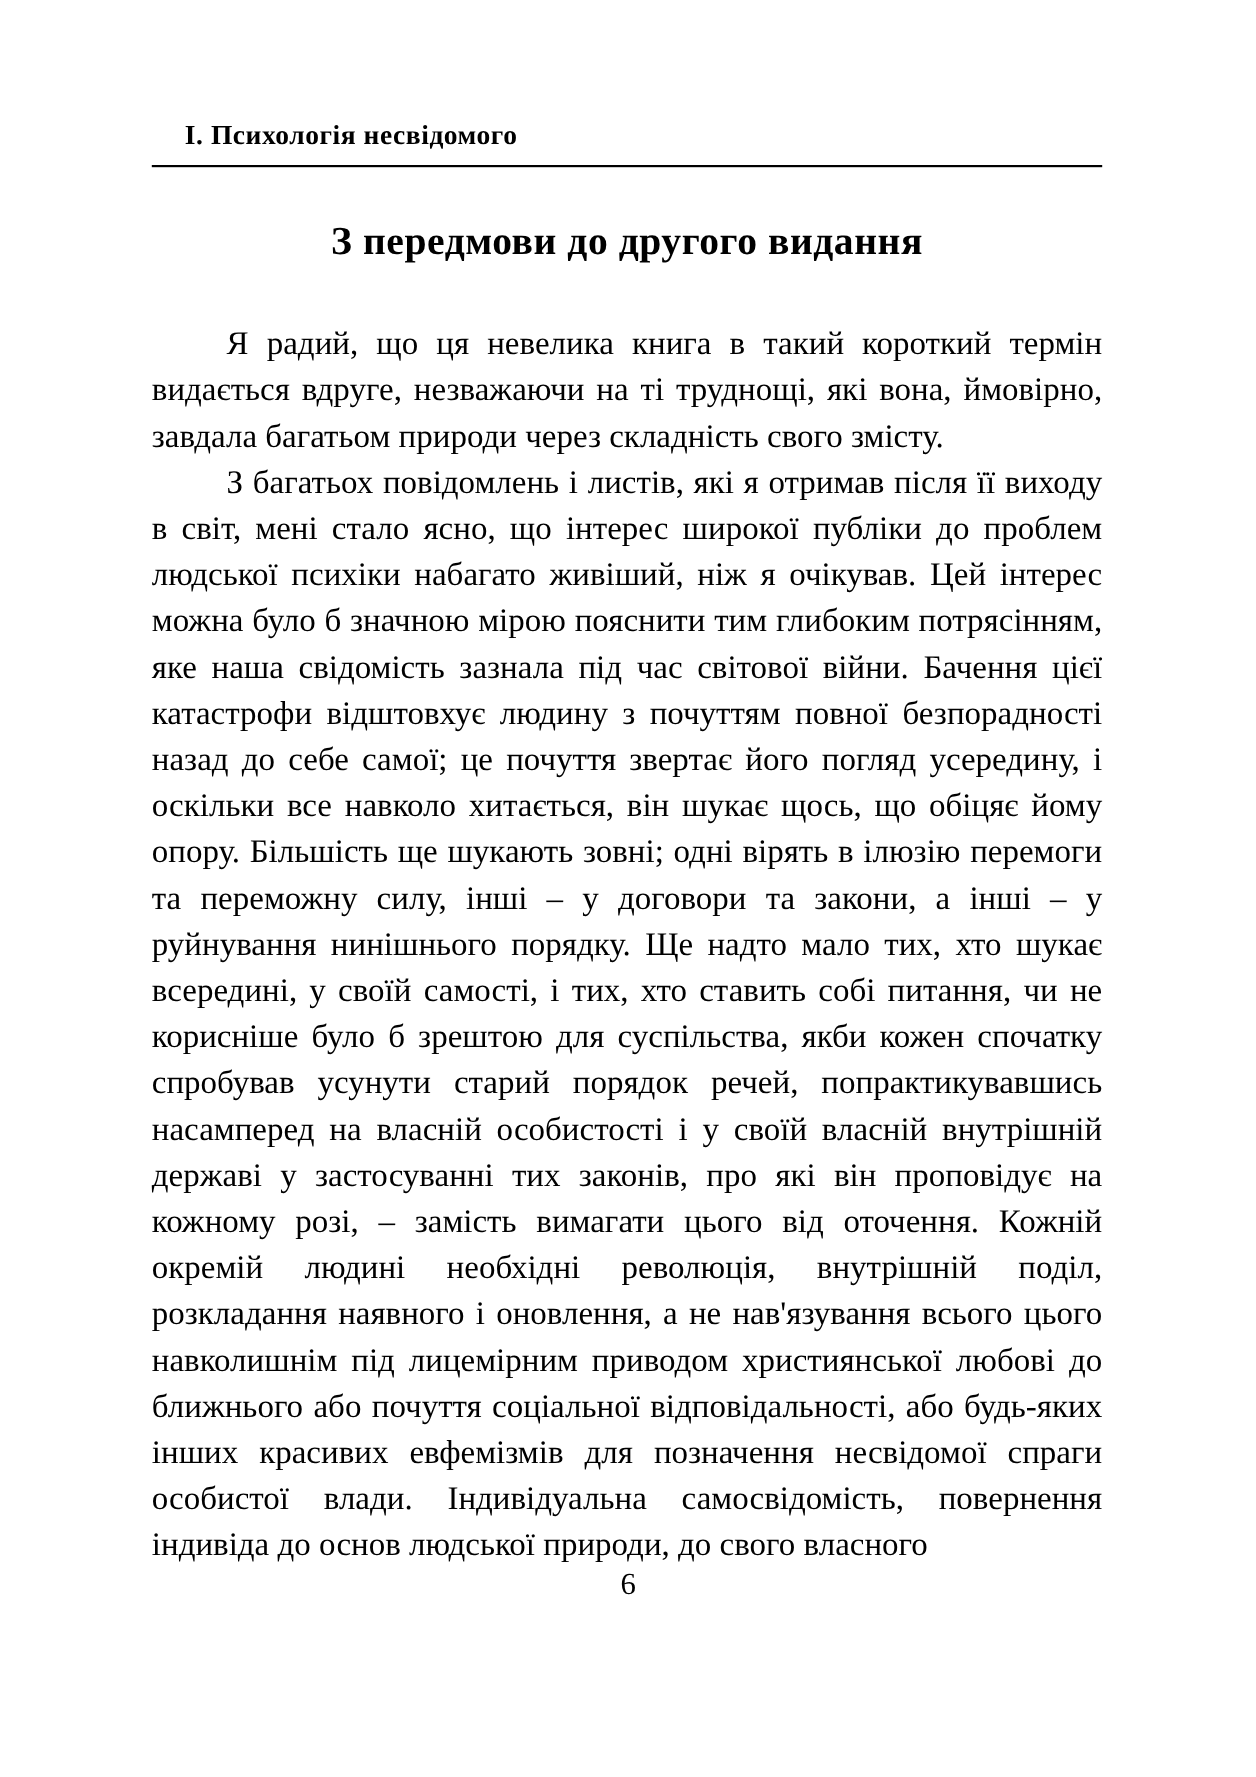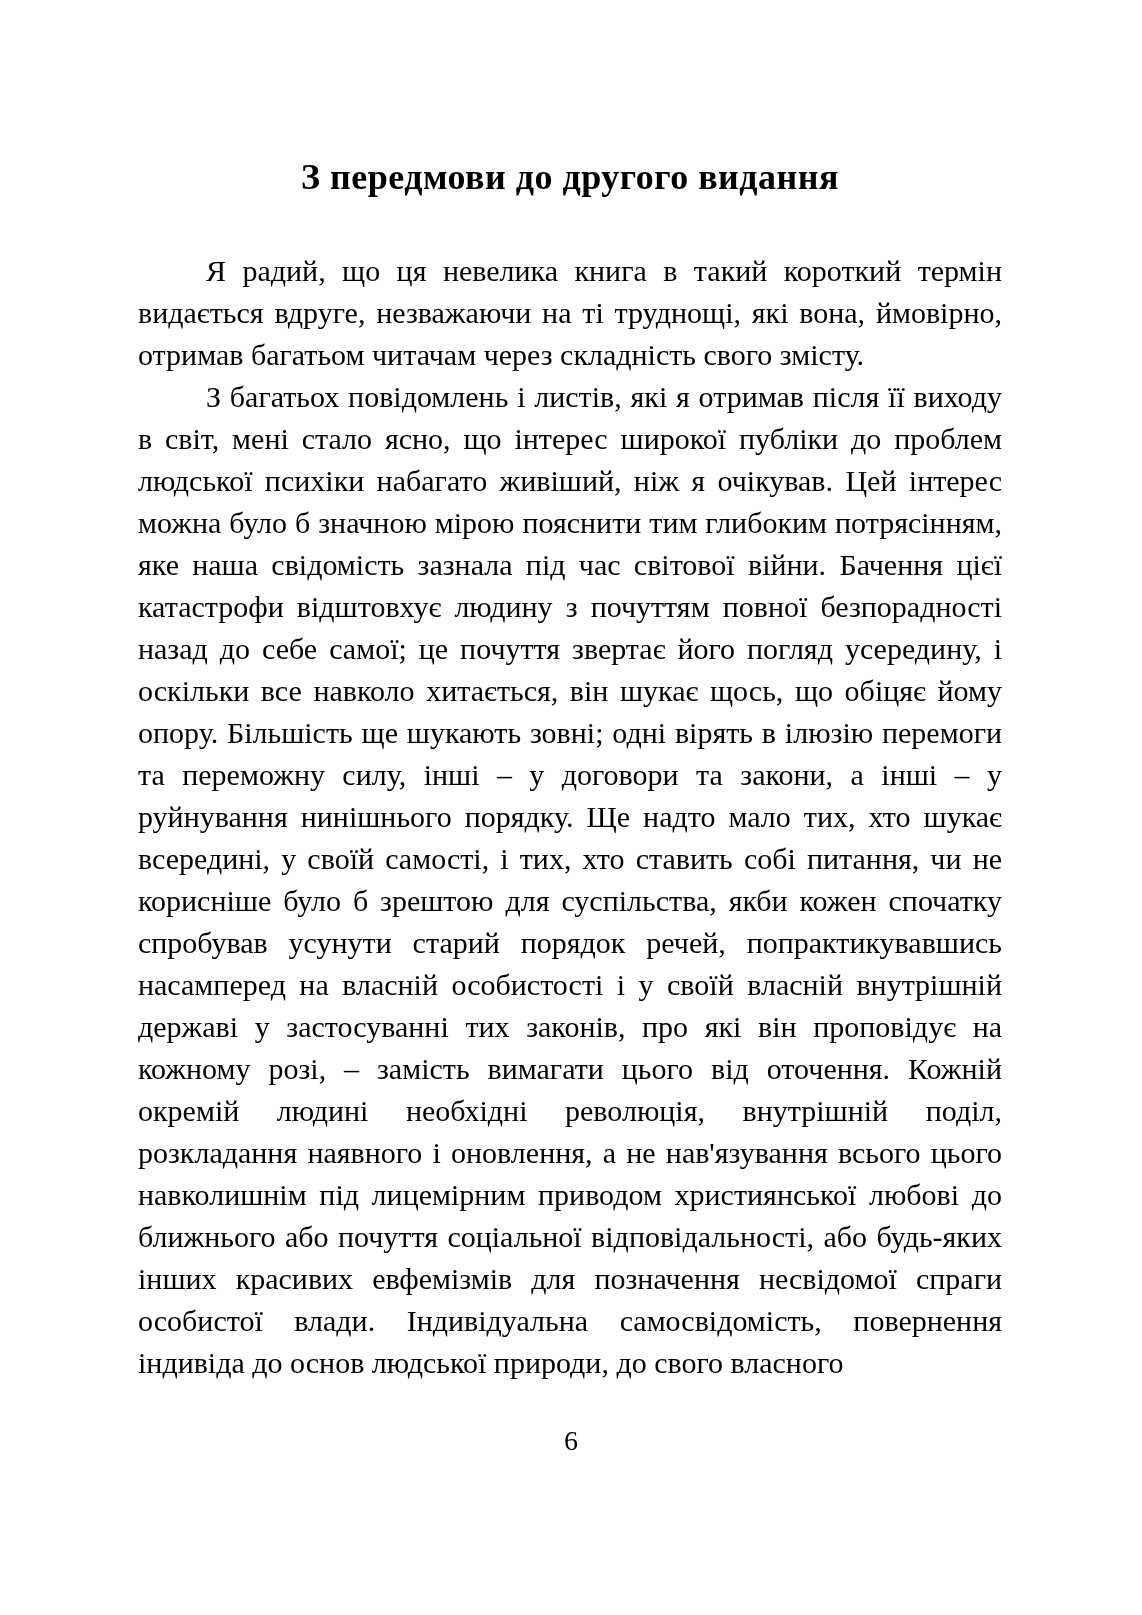--- a/index.html
+++ b/index.html
@@ -55,20 +55,23 @@
     bottom: 158px;
     text-align: center;
     font-size: 28px;
   }
 </style>
 </head>
 <body>
 
 <div class="page">
   <div class="content">
+    <div class="running-header">
+      <span>І. Психологія несвідомого</span>
+    </div>
     <h1 class="section-title">З передмови до другого видання</h1>
     <div class="body-text">
-      <p>Я радий, що ця невелика книга в такий короткий термін видається вдруге, незважаючи на ті труднощі, які вона, ймовірно, отримав багатьом читачам через складність свого змісту.</p>
+      <p>Я радий, що ця невелика книга в такий короткий термін видається вдруге, незважаючи на ті труднощі, які вона, ймовірно, завдала багатьом природи через складність свого змісту.</p>
       <p>З багатьох повідомлень і листів, які я отримав після її виходу в світ, мені стало ясно, що інтерес широкої публіки до проблем людської психіки набагато живіший, ніж я очікував. Цей інтерес можна було б значною мірою пояснити тим глибоким потрясінням, яке наша свідомість зазнала під час світової війни. Бачення цієї катастрофи відштовхує людину з почуттям повної безпорадності назад до себе самої; це почуття звертає його погляд усередину, і оскільки все навколо хитається, він шукає щось, що обіцяє йому опору. Більшість ще шукають зовні; одні вірять в ілюзію перемоги та переможну силу, інші – у договори та закони, а інші – у руйнування нинішнього порядку. Ще надто мало тих, хто шукає всередині, у своїй самості, і тих, хто ставить собі питання, чи не корисніше було б зрештою для суспільства, якби кожен спочатку спробував усунути старий порядок речей, попрактикувавшись насамперед на власній особистості і у своїй власній внутрішній державі у застосуванні тих законів, про які він проповідує на кожному розі, – замість вимагати цього від оточення. Кожній окремій людині необхідні революція, внутрішній поділ, розкладання наявного і оновлення, а не нав'язування всього цього навколишнім під лицемірним приводом християнської любові до ближнього або почуття соціальної відповідальності, або будь-яких інших красивих евфемізмів для позначення несвідомої спраги особистої влади. Індивідуальна самосвідомість, повернення індивіда до основ людської природи, до свого власного</p>
     </div>
   </div>
   <div class="page-number">6</div>
 </div>
 
 </body></html>

